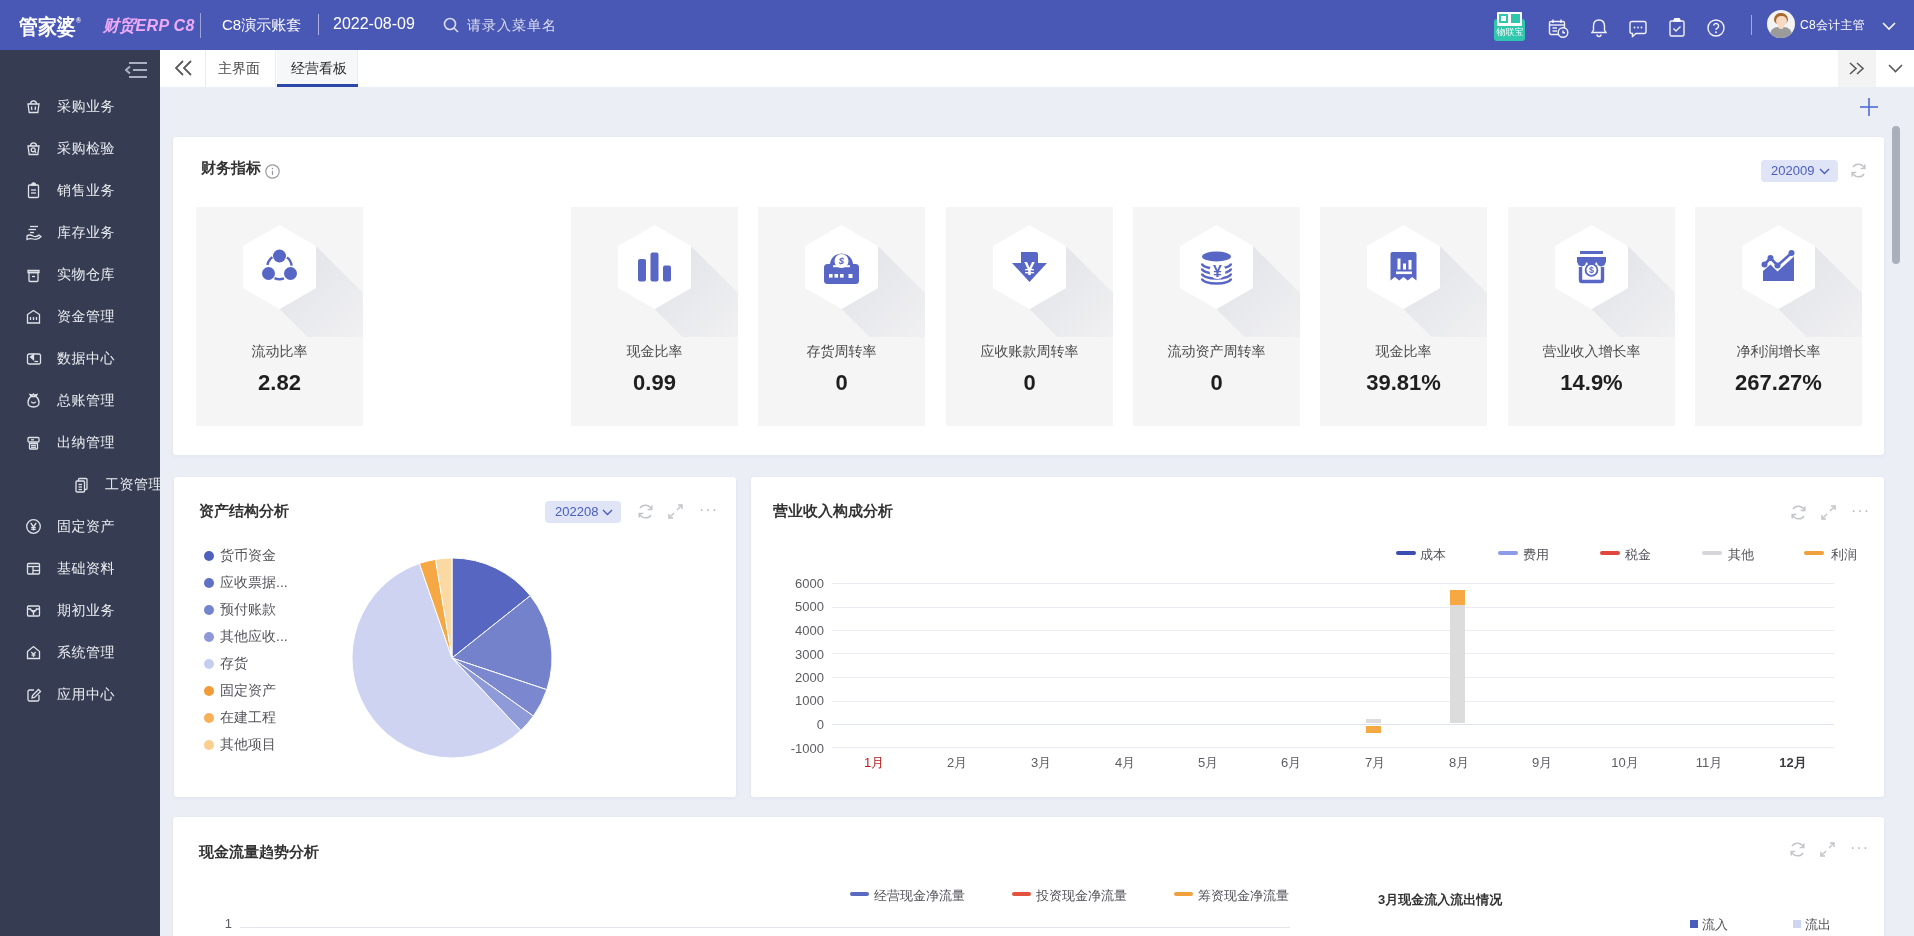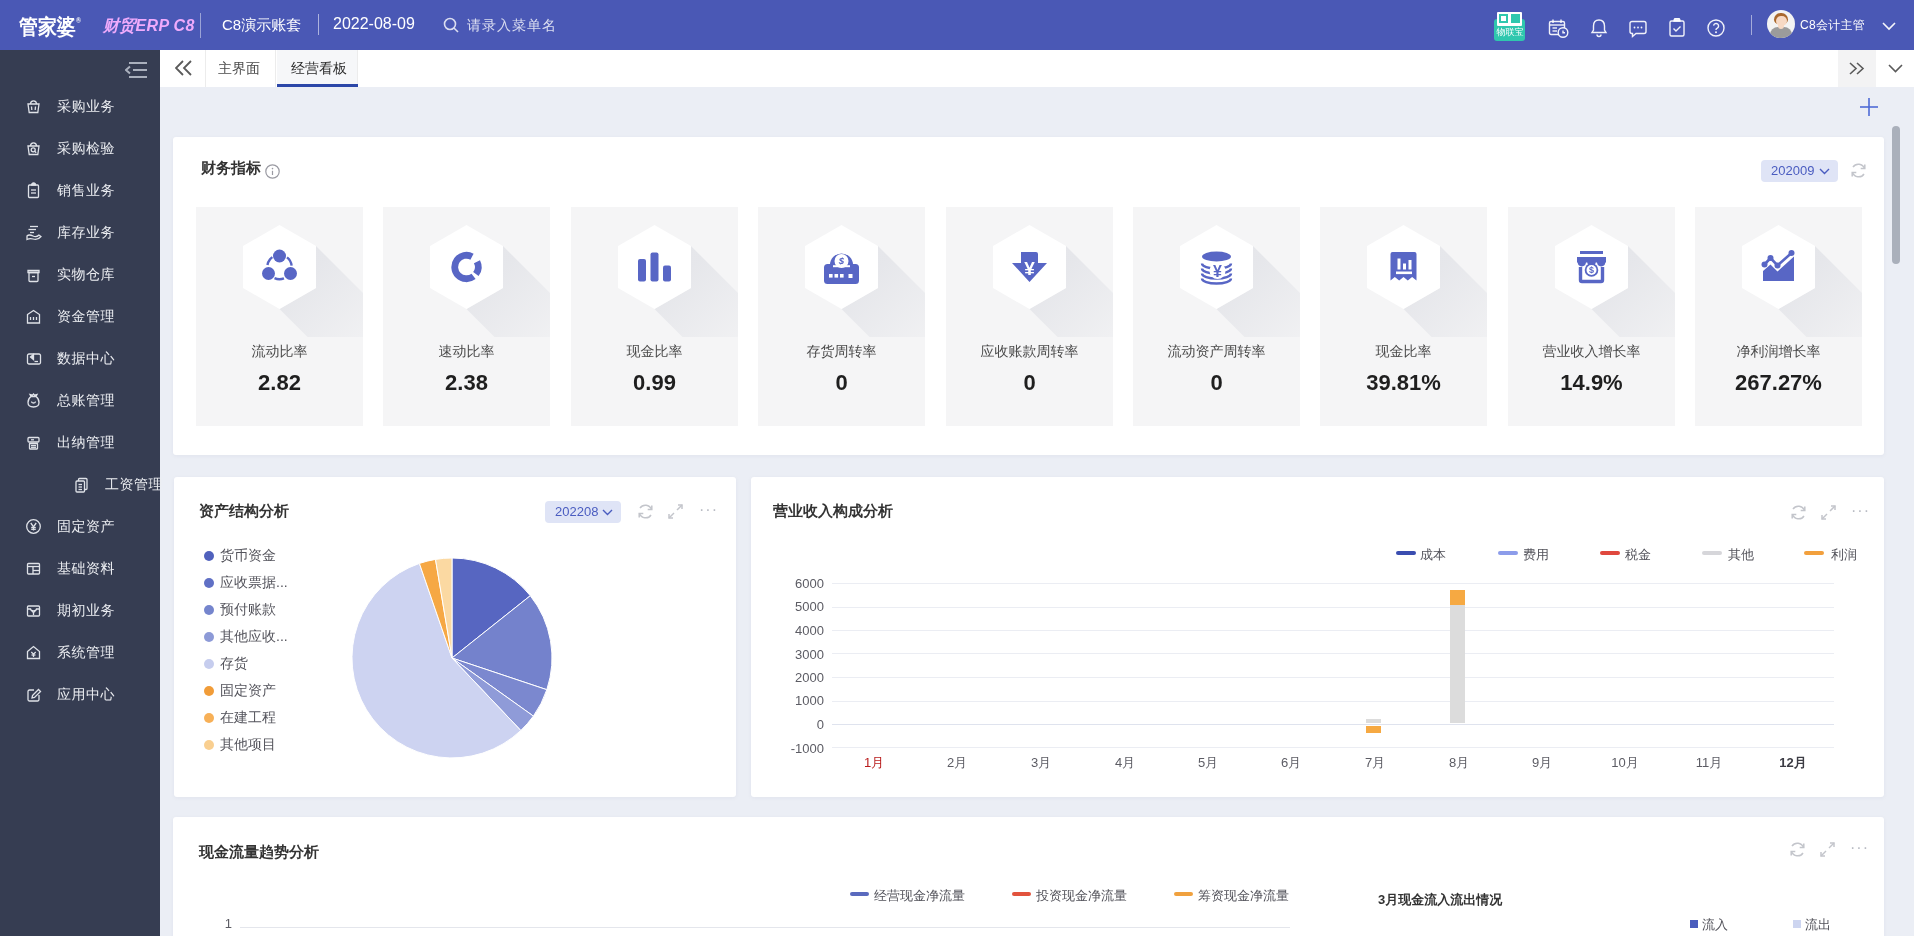--- a/index.html
+++ b/index.html
@@ -302,32 +302,20 @@
             <polygon points="83.5,18 120,39 120,81 83.5,102 47,81 47,39" fill="#ffffff"></polygon>
             <g transform="translate(83.5,60)">
               <circle cx="0" cy="-11" r="6.5" fill="#5866c5"></circle>
               <circle cx="-11" cy="6.5" r="6.5" fill="#5866c5"></circle>
               <circle cx="11" cy="6.5" r="6.5" fill="#5866c5"></circle>
               <circle cx="0" cy="0" r="12.2" fill="none" stroke="#5866c5" stroke-width="2.4" stroke-dasharray="9.6,15.9" transform="rotate(-52)"></circle>
             </g>
           </svg>
           <div class="lab">流动比率</div>
           <div class="val">2.82</div>
-        </div>
-        <div class="card" style="left:210px;">
-          <svg width="167" height="130" viewBox="0 0 167 130" style="position:absolute;top:0;left:0;">
-            <path d="M120,39 L120,81 L83.5,102 L171.5,190 L208,127 Z" fill="url(#hsh)" filter="url(#hbl)"></path>
-            <polygon points="83.5,18 120,39 120,81 83.5,102 47,81 47,39" fill="#ffffff"></polygon>
-            <g transform="translate(83.5,60)">
-              <path d="M10.47,-5.33 A11.75,11.75 0 0 1 9.38,7.07" fill="none" stroke="#5866c5" stroke-width="6.8"></path>
-              <path d="M7.07,9.38 A11.75,11.75 0 1 1 5.52,-10.37" fill="none" stroke="#5866c5" stroke-width="6.8"></path>
-            </g>
-          </svg>
-          <div class="lab">速动比率</div>
-          <div class="val">2.38</div>
         </div>
         <div class="card" style="left:398px;">
           <svg width="167" height="130" viewBox="0 0 167 130" style="position:absolute;top:0;left:0;">
             <path d="M120,39 L120,81 L83.5,102 L171.5,190 L208,127 Z" fill="url(#hsh)" filter="url(#hbl)"></path>
             <polygon points="83.5,18 120,39 120,81 83.5,102 47,81 47,39" fill="#ffffff"></polygon>
             <g transform="translate(83.5,60)">
               <rect x="-16.5" y="-8" width="8" height="22.5" rx="2" fill="#5866c5"></rect>
               <rect x="-4" y="-14.5" width="8" height="29" rx="2" fill="#5866c5"></rect>
               <rect x="8.5" y="-1.5" width="8" height="16" rx="2" fill="#5866c5"></rect>
             </g>

